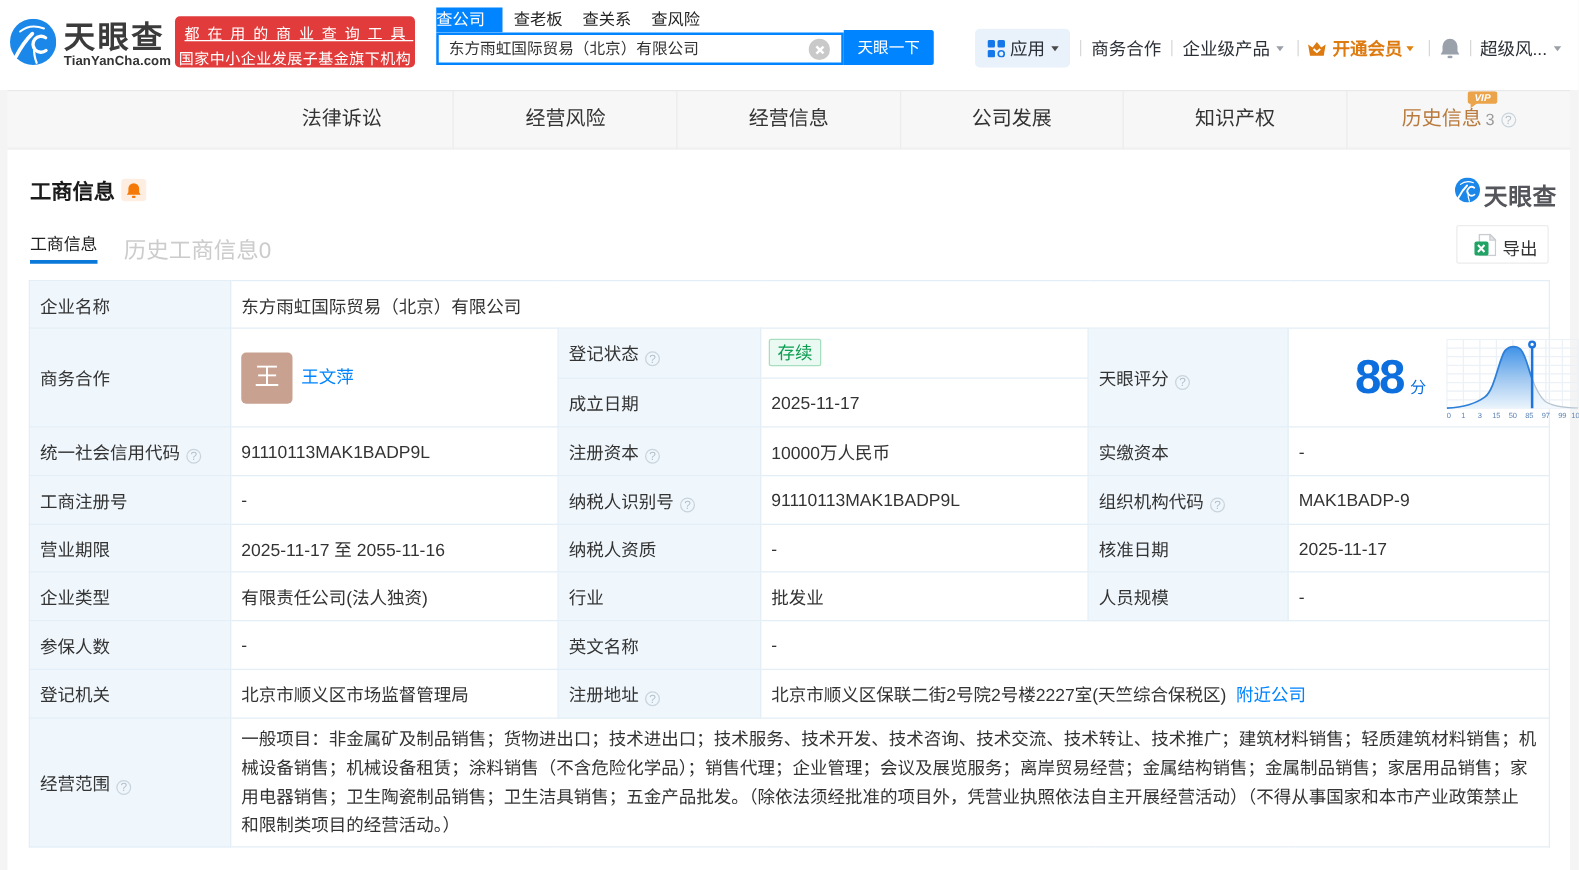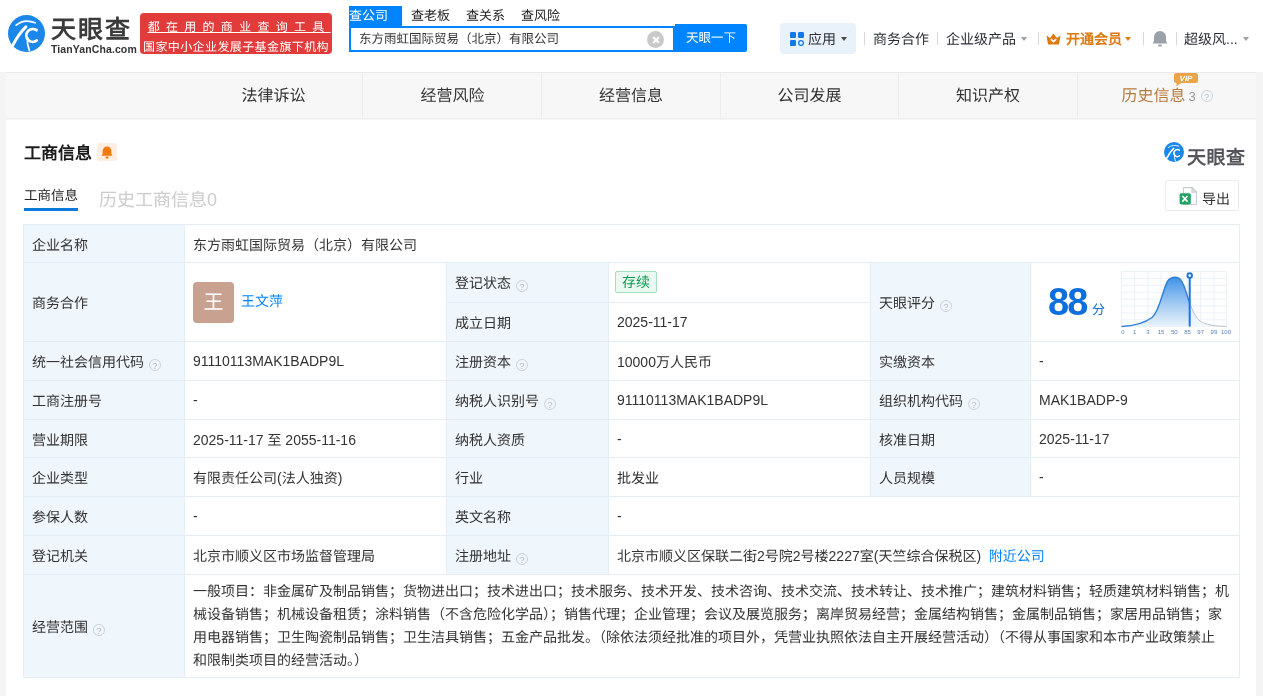--- a/index.html
+++ b/index.html
@@ -60,21 +60,21 @@
 .export span { position:absolute; left:36px; top:7px; }
 
 
 table.info { position:absolute; left:17px; top:104px; width:1216px; border-collapse:collapse; table-layout:fixed; font-size:14px; color:#333; }
 table.info td { border:1px solid #e4eef6; padding:0 0 0 8px; vertical-align:middle; }
 td.lb { background:#eff6fc; }
 .q { display:inline-block; width:12px; height:12px; border:1px solid #c9d4dc; border-radius:50%; color:#b4c0c9; font-size:9.5px; line-height:11px; text-align:center; vertical-align:-1.5px; margin-left:5px; font-weight:normal; }
 .badge-green { display:inline-block; height:22px; line-height:20px; padding:0 6px; color:#0c9d52; background:#eaf9f1; border:1px solid #a6dfbf; border-radius:2px; font-size:14px; }
 .avatar { display:inline-block; width:41px; height:41px; background:#c9a190; border-radius:4px; color:#fff; font-size:20px; text-align:center; line-height:41px; vertical-align:middle; }
 .lnk { color:#0084ff; text-decoration:none; }
-.scorewrap { position:relative; height:78px; }
+.scorewrap { position:relative; height:78px;margin-left:36px; }
 .s88 { position:absolute; left:17px; top:18px; font-size:38px; font-weight:bold; color:#0d6fdd; letter-spacing:-2px; }
 .sfen { position:absolute; left:61px; top:36px; font-size:13px; color:#0d6fdd; }
 .schart { position:absolute; left:90px; top:8px; }
 </style>
 </head>
 <body>
 
 <div class="header">
   <svg class="abs" style="left:8px;top:15px" width="37" height="37" viewBox="0 0 37 37">
     <circle cx="18.5" cy="18.5" r="18.5" fill="#1b87e9"></circle>

